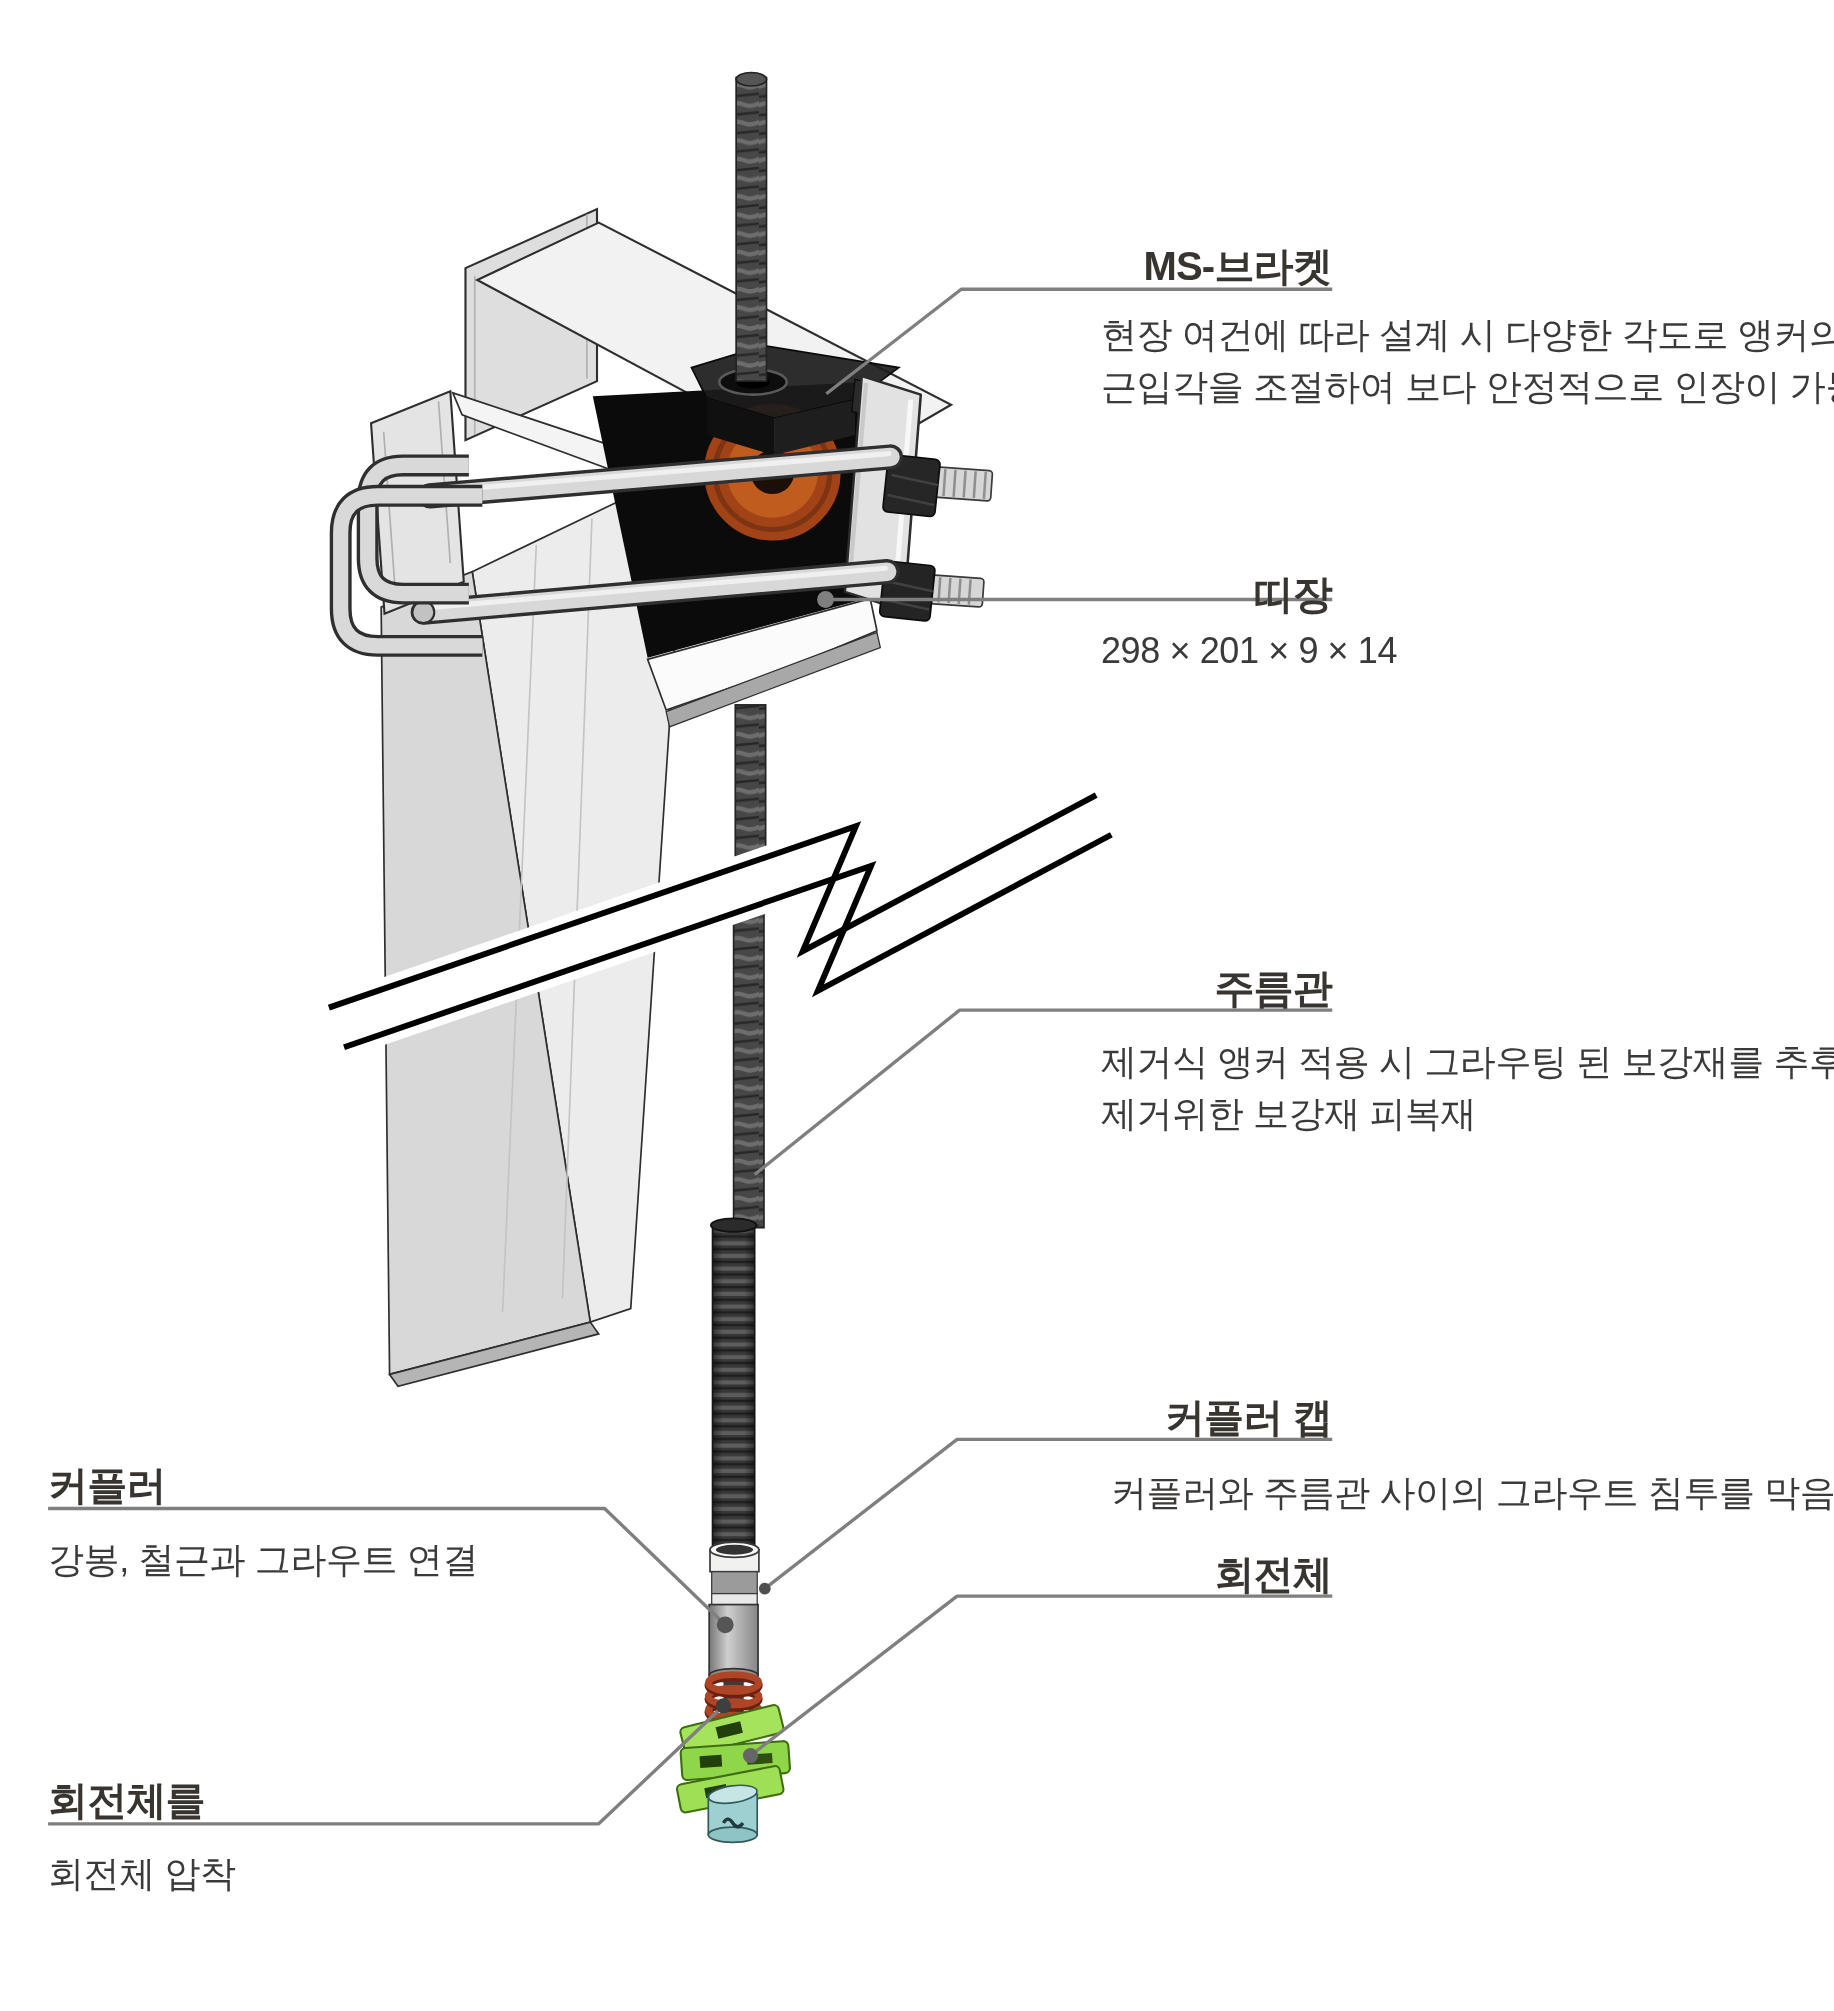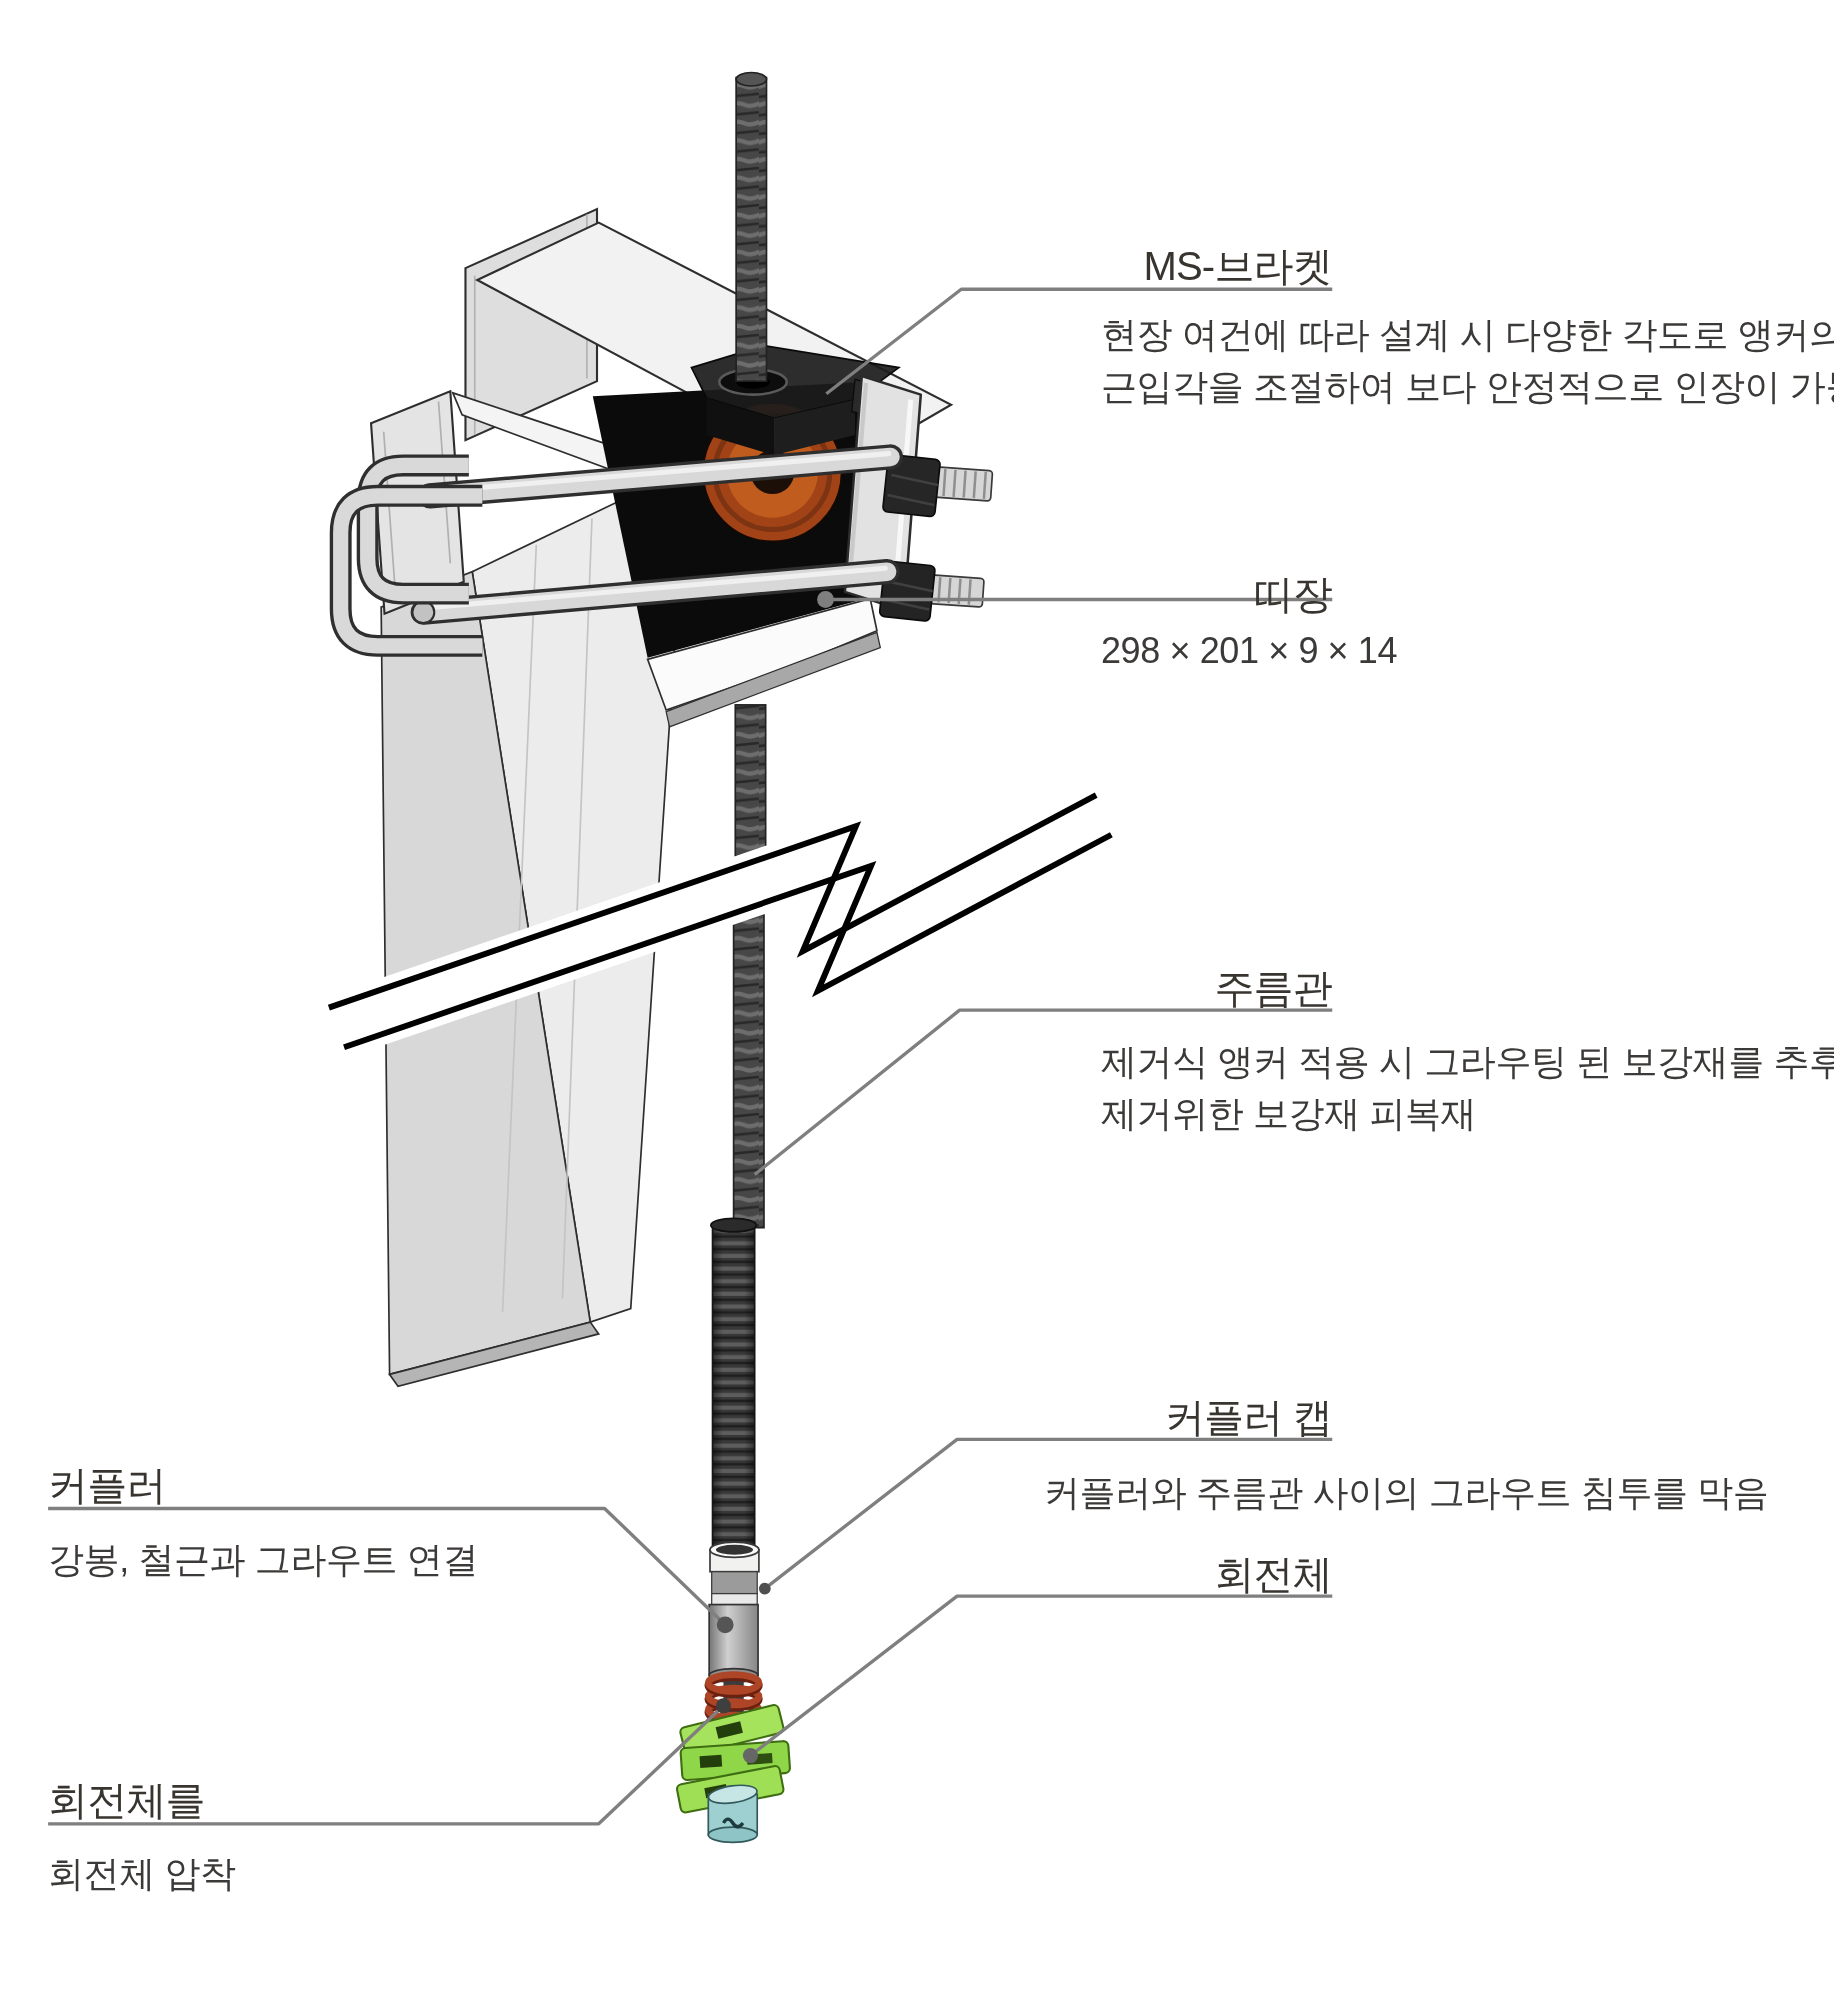--- a/index.html
+++ b/index.html
@@ -3,21 +3,21 @@
 <meta charset="utf-8">
 <style>
   html,body{margin:0;padding:0;}
   body{
     width:1834px;height:2011px;position:relative;background:#ffffff;
     font-family:"Liberation Sans","DejaVu Sans",sans-serif;overflow:hidden;
   }
   #stage{position:absolute;left:0;top:0;width:1834px;height:2011px;}
   svg{position:absolute;left:0;top:0;}
   .lbl-title{
-    position:absolute;font-size:40px;font-weight:400;color:#38342f;
+    position:absolute;font-size:40px;font-weight:700;color:#38342f;
     letter-spacing:-0.8px;white-space:nowrap;
   }
   .lbl-title.ralign{text-align:right;}
   .lbl-desc{
     position:absolute;font-size:36px;font-weight:400;color:#3c3a38;
     line-height:52px;letter-spacing:-0.4px;white-space:nowrap;
   }
 </style>
 </head>
 <body>
@@ -233,21 +233,21 @@
   <div>298 × 201 × 9 × 14</div>
 </div>
 
 <div class="lbl-title ralign" style="right:502px;top:961px">주름관</div>
 <div class="lbl-desc" style="left:1101px;top:1036px">
   <div>제거식 앵커 적용 시 그라우팅 된 보강재를 추후</div>
   <div>제거위한 보강재 피복재</div>
 </div>
 
 <div class="lbl-title ralign" style="right:502px;top:1390px">커플러 캡</div>
-<div class="lbl-desc" style="left:1044px;top:1467px">
+<div class="lbl-desc" style="left:1111px;top:1467px">
   <div>커플러와 주름관 사이의 그라우트 침투를 막음</div>
 </div>
 
 <div class="lbl-title ralign" style="right:502px;top:1547px">회전체</div>
 
 <div class="lbl-title" style="left:48px;top:1458px">커플러</div>
 <div class="lbl-desc" style="left:48px;top:1534px">
   <div>강봉, 철근과 그라우트 연결</div>
 </div>
 

